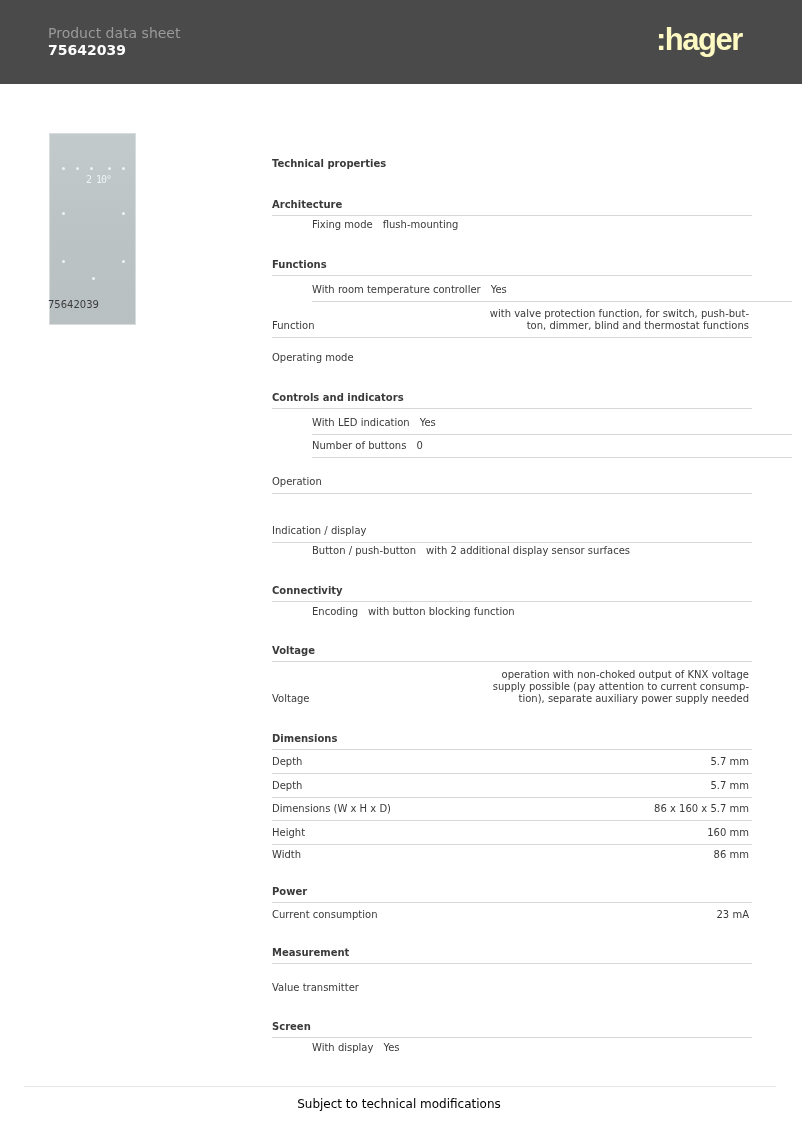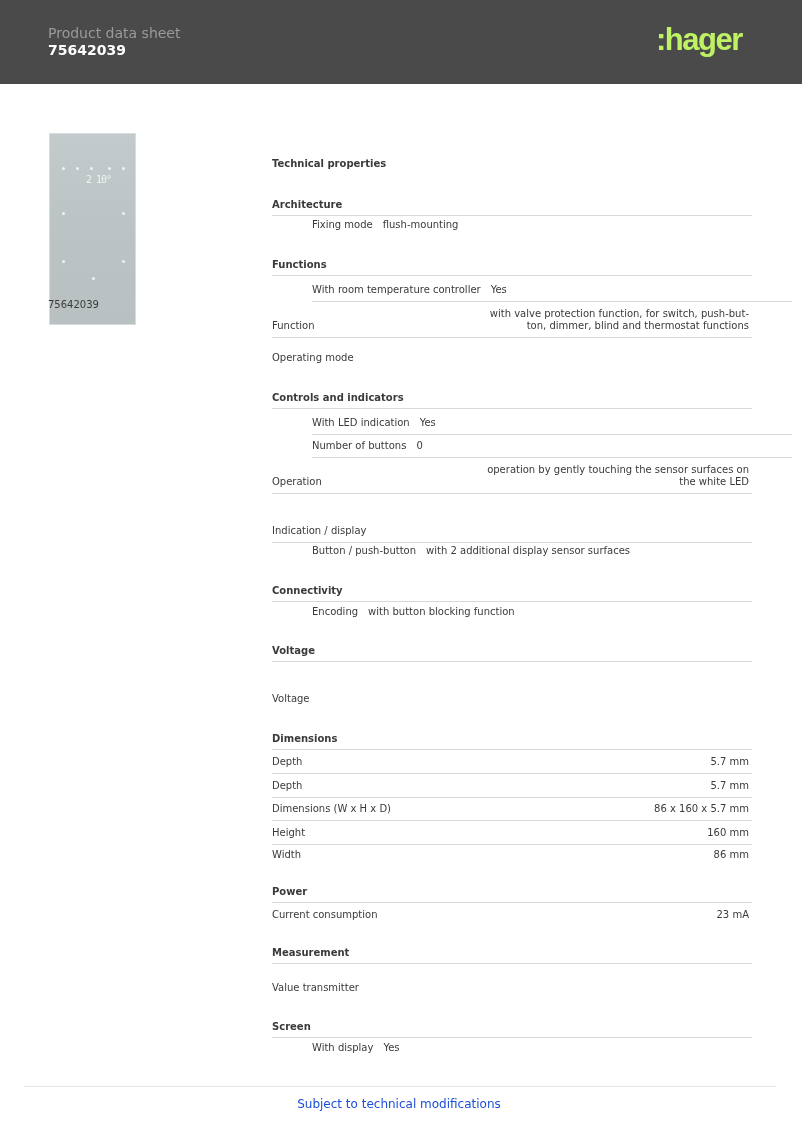--- a/index.html
+++ b/index.html
@@ -14,21 +14,21 @@
       position: absolute; left: 48px; top: 25px;
       font-size: 14px; color: #9a9a9a; font-weight: normal;
     }
     .header .doc-id {
       position: absolute; left: 48px; top: 42px;
       font-size: 14px; color: #ffffff; font-weight: bold;
     }
     .header .logo {
       position: absolute; left: 656px; top: 22px;
       font-family: "Liberation Sans", sans-serif;
-      font-size: 31px; font-weight: bold; color: #bef264;
+      font-size: 31px; font-weight: bold; color: #fef9c3;
       letter-spacing: -1.5px;
     }
 
     .product-image {
       position: absolute; left: 49px; top: 133px; width: 87px; height: 192px;
       background: linear-gradient(180deg, #c3cacb 0%, #bcc3c4 50%, #b9c0c1 100%);
       border: 1px solid #d8dcdc;
     }
     .product-image .dot {
       position: absolute; width: 3px; height: 3px; background: #eef2f2; border-radius: 50%;
@@ -57,21 +57,21 @@
     .row .label { white-space: nowrap; padding-bottom: 5px; }
     .row .value { text-align: right; padding-right: 3px; padding-bottom: 5px; white-space: pre-line; }
     .row.inline { justify-content: flex-start; margin-left: 40px; }
     .row.inline .value { text-align: left; margin-left: 10px; padding-right: 0; }
 
     .footer-rule {
       position: absolute; left: 24px; top: 1086px; width: 752px; height: 1px; background: #e6e6e6;
     }
     .footer-text {
       position: absolute; left: 0; top: 1097px; width: 798px; text-align: center;
-      font-size: 12px; color: #1d4ed8;
+      font-size: 12px; color: #000000;
     }
   </style>
 </head>
 <body>
 
 <div class="header">
   <div class="doc-type">Product data sheet</div>
   <div class="doc-id">75642039</div>
   <div class="logo">:hager</div>
 </div>
@@ -117,40 +117,41 @@
 <div class="row inline bordered" style="top:414px;height:21px;">
   <span class="label">With LED indication</span>
   <span class="value">Yes</span>
 </div>
 <div class="row inline bordered" style="top:435px;height:23px;">
   <span class="label">Number of buttons</span>
   <span class="value">0</span>
 </div>
 <div class="row bordered" style="top:458px;height:36px;">
   <span class="label">Operation</span>
-  <span class="value">operation by gently touching the sensor surfaces on
-the white LED</span>
 </div>
 <div class="row bordered" style="top:494px;height:49px;">
   <span class="label">Indication / display</span>
 </div>
 <div class="row inline" style="top:543px;height:19px;">
   <span class="label">Button / push-button</span>
   <span class="value">with 2 additional display sensor surfaces</span>
 </div>
 
 <div class="section-title" style="top:585px;">Connectivity</div>
 <div class="row inline" style="top:607px;height:16px;">
   <span class="label">Encoding</span>
   <span class="value">with button blocking function</span>
 </div>
 
 <div class="section-title" style="top:645px;">Voltage</div>
 <div class="row" style="top:666px;height:44px;">
   <span class="label">Voltage</span>
+  <span class="value">operation with non-choked output of KNX voltage
+supply possible (pay attention to current consump-
+tion), separate auxiliary power supply needed</span>
 </div>
 
 <div class="section-title" style="top:733px;">Dimensions</div>
 <div class="row bordered" style="top:751px;height:23px;">
   <span class="label">Depth</span>
   <span class="value">5.7 mm</span>
 </div>
 <div class="row bordered" style="top:774px;height:24px;">
   <span class="label">Depth</span>
   <span class="value">5.7 mm</span>

